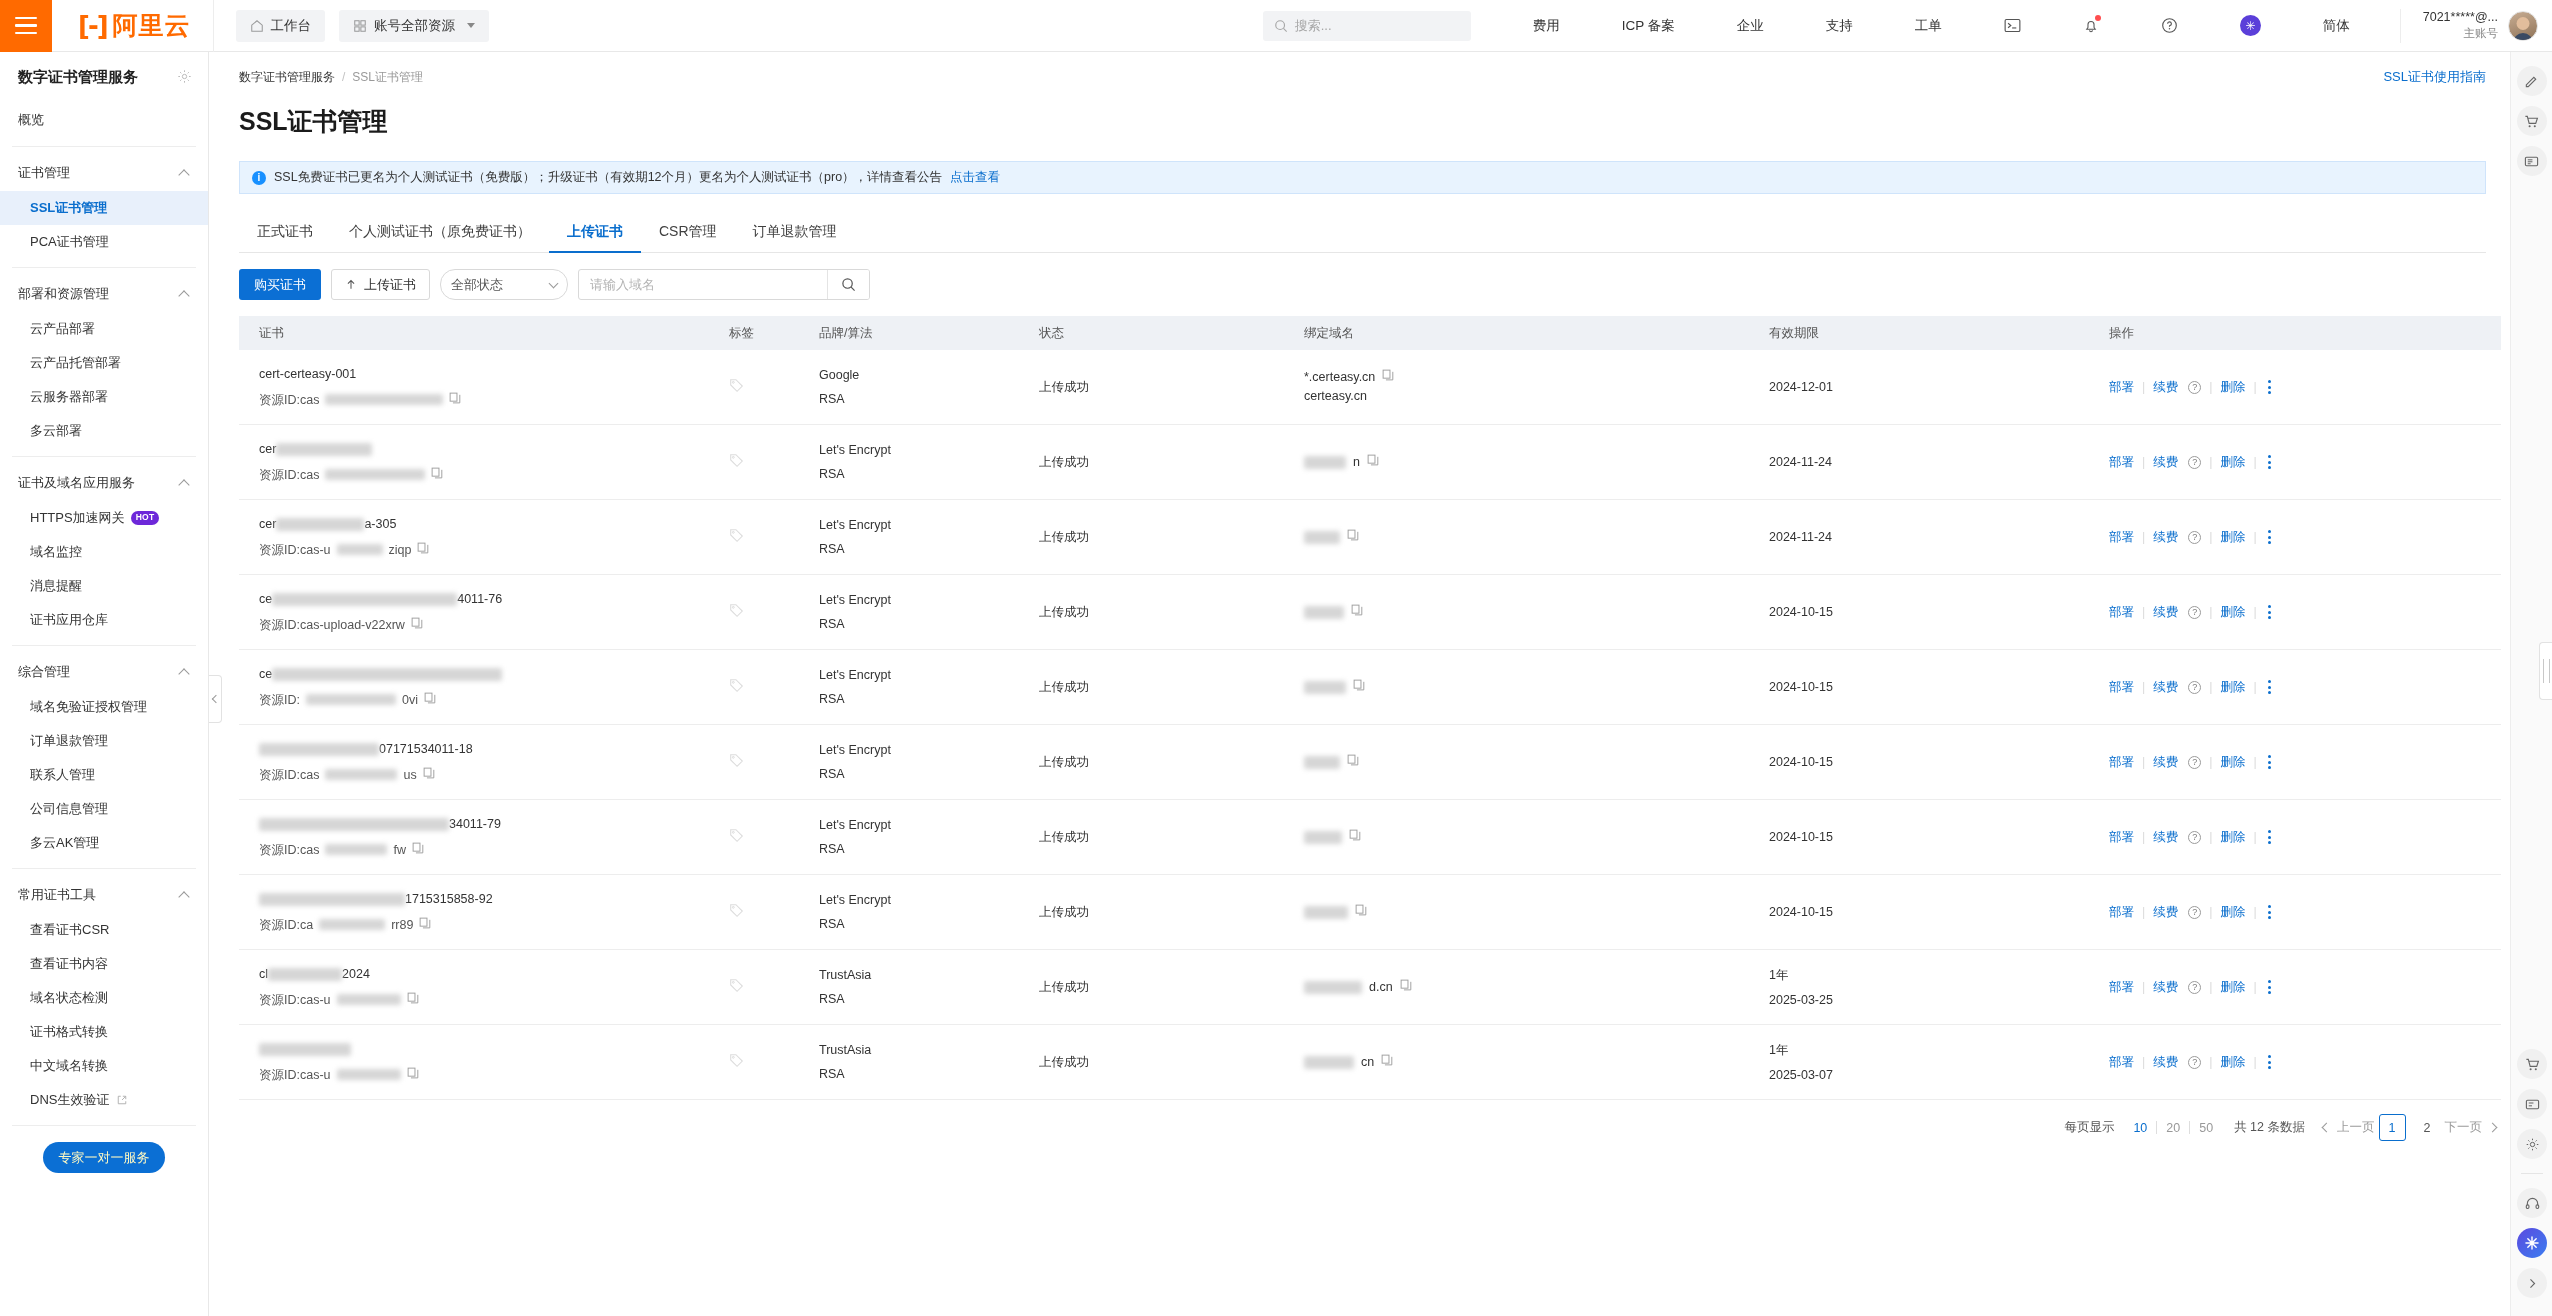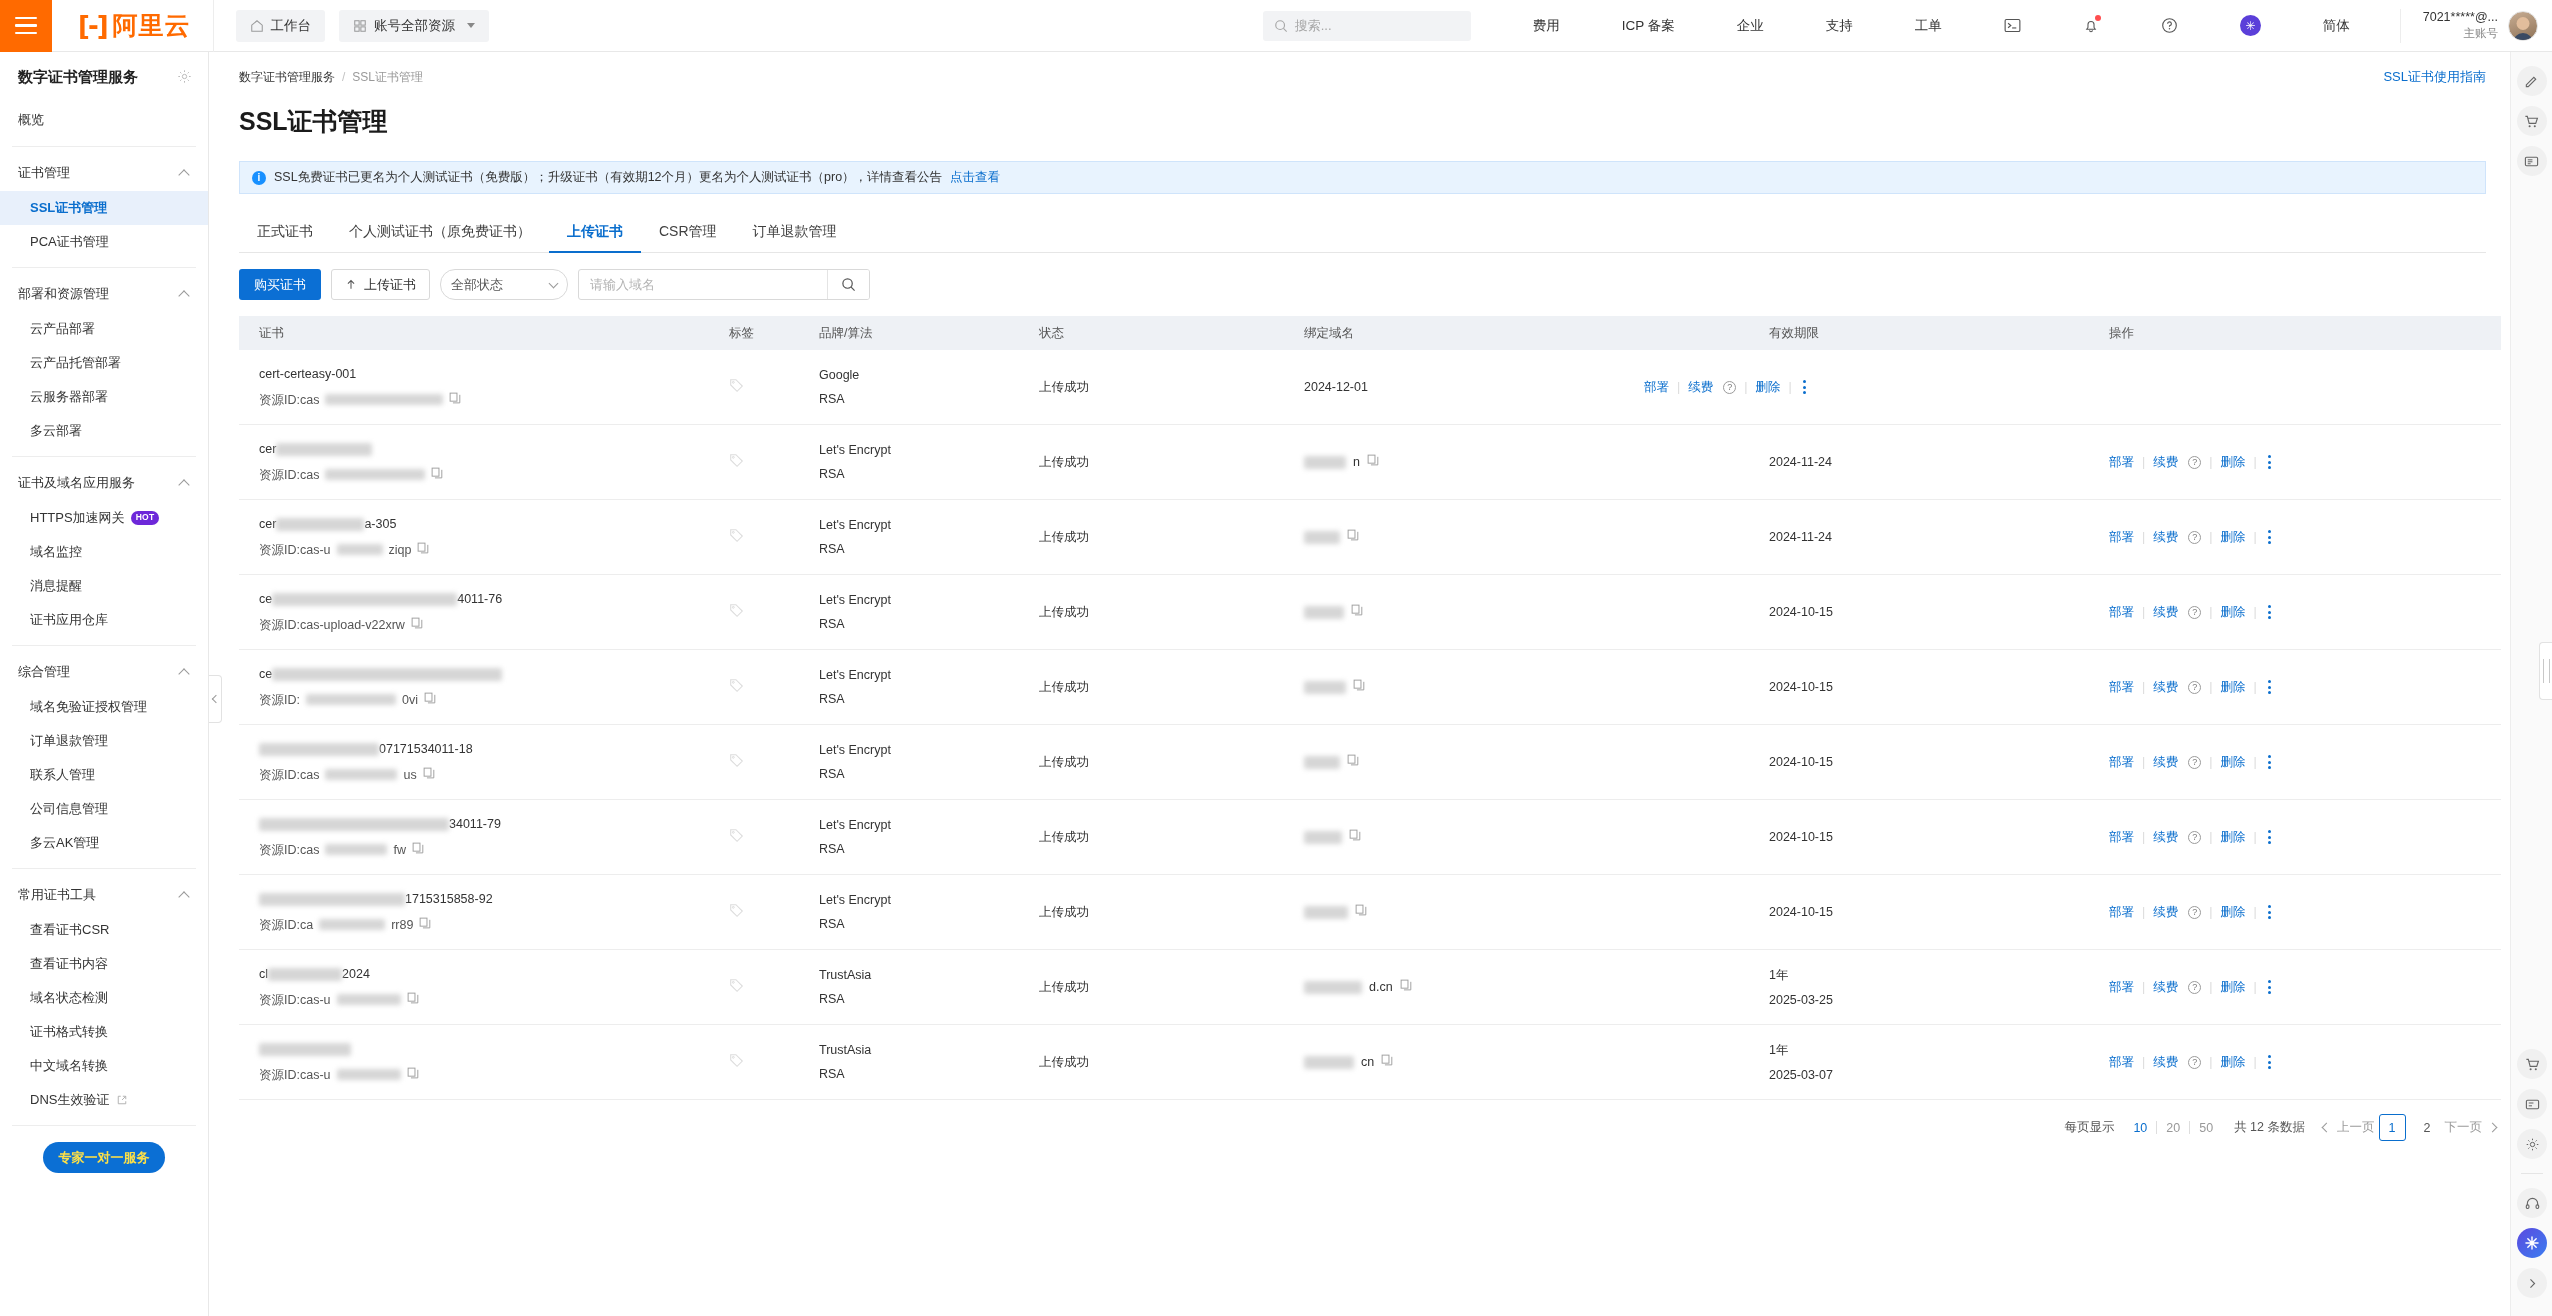--- a/index.html
+++ b/index.html
@@ -106,23 +106,23 @@
     padding: 8px 18px 8px 30px; font-size: 13px; color: #333; cursor: pointer;
     display: flex; align-items: center; gap: 6px;
   }
   .side-item.active { background: #e8f0fb; color: #0a6ecd; font-weight: 700; }
   .hot-badge {
     background: #6d28d9; color:#fff; font-size: 8.5px; font-weight: 700;
     border-radius: 8px; padding: 1px 5px 2px; letter-spacing: .3px; line-height: 1.2;
   }
   .ext-ico { opacity: .6; margin-left: 2px; }
   .expert-btn {
-    margin: 16px auto 0; width: 122px; height: 31px; background: #0b6fd4; color: #fde047;
+    margin: 16px auto 0; width: 122px; height: 31px; background: #0b6fd4; color: #fef9c3;
     border-radius: 16px; display: flex; align-items: center; justify-content: center;
-    font-size: 13px; cursor: pointer; font-weight: bold;
+    font-size: 13px; cursor: pointer;
   }
 
   
   .collapse-handle {
     position: absolute; left: 209px; top: 675px; width: 13px; height: 48px;
     background: #fff; border: 1px solid #e2e2e2; border-left: none;
     border-radius: 0 4px 4px 0; display: flex; align-items: center; justify-content: center;
     cursor: pointer; z-index: 20;
   }
   .collapse-handle i {
@@ -557,20 +557,27 @@
           </div>
           <div class="c-tag"><span class="tag-ico"><svg width="15" height="15" viewBox="0 0 16 16">
                 <path d="M1.8 7.4V1.8h5.6l6.8 6.8-5.6 5.6L1.8 7.4z" fill="none" stroke="#9a9a9a" stroke-width="1.1"></path>
                 <circle cx="4.6" cy="4.6" r="1" fill="none" stroke="#9a9a9a" stroke-width="1"></circle>
               </svg></span></div>
           <div class="c-brand">
             <div class="brand-l1">Google</div>
             <div>RSA</div>
           </div>
           <div class="c-status"><span>上传成功</span></div>
+          <div class="c-domain">
+            <div class="dom-line">*.certeasy.cn<span class="copy-ico"><svg width="12" height="12" viewBox="0 0 14 14">
+                  <rect x="1.3" y="1.3" width="8" height="9.4" fill="none" stroke="#777" stroke-width="1.1"></rect>
+                  <path d="M4.6 12.7h8V3.3" fill="none" stroke="#777" stroke-width="1.1"></path>
+                </svg></span></div>
+            <div class="dom-line">certeasy.cn</div>
+          </div>
           <div class="c-valid">
             <div>2024-12-01</div>
           </div>
           <div class="c-op">
             <div class="op-links">
               <a>部署</a>
               <span class="op-div">|</span>
               <a>续费</a>
               <span class="q-ico">?</span>
               <span class="op-div">|</span>

